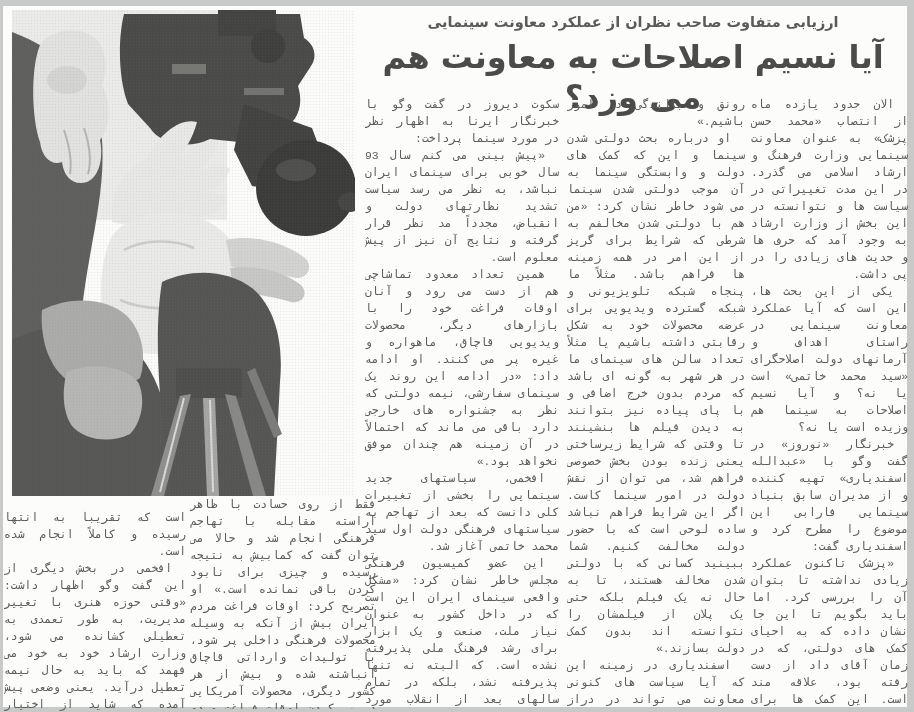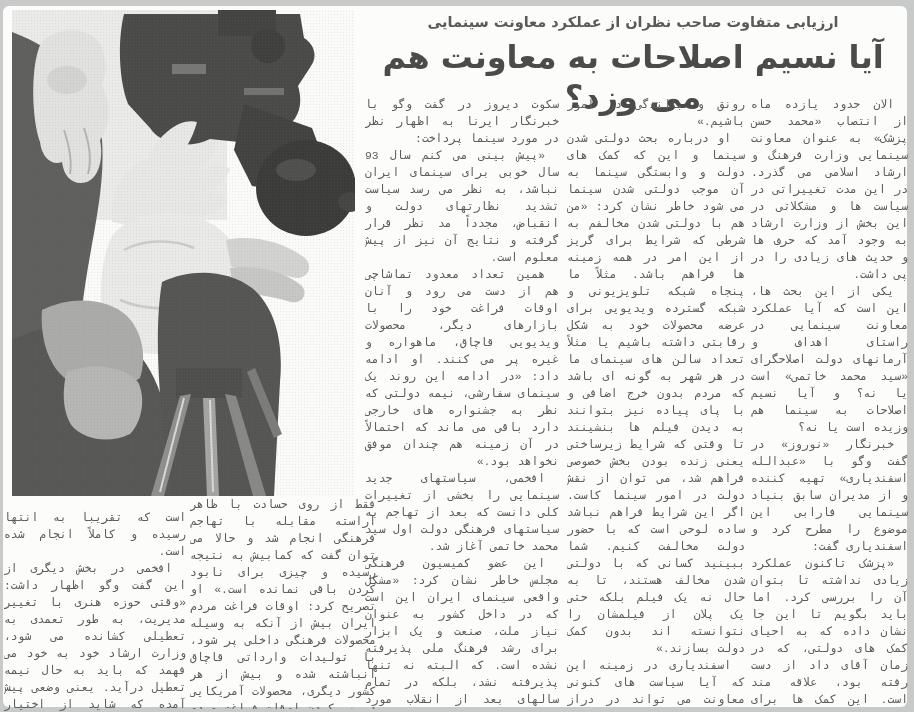--- a/index.html
+++ b/index.html
@@ -4,21 +4,20 @@
 <style>
   html,body{margin:0;padding:0;}
   body{
     width:914px;height:712px;overflow:hidden;position:relative;
     background:#c7cac8;
     font-family:"DejaVu Sans",sans-serif;
   }
   .page{
     position:absolute;left:3px;top:6px;width:904px;height:701px;
     background:#fcfcfb;
-    border-radius:6px;
   }
   
   .headline-block{
     position:absolute;left:357px;top:4px;width:546px;height:88px;
     direction:rtl;text-align:center;
   }
   .kicker{
     font-weight:bold;font-size:14.5px;color:#5a5b59;letter-spacing:0;
     margin:4px 0 7px 0;
   }
@@ -105,21 +104,21 @@
       <polygon points="213,384 224,386 254,486 241,486" fill="#888886"></polygon>
       <polygon points="235,362 243,358 270,424 262,428" fill="#7c7c7a"></polygon>
       <line x1="172" y1="388" x2="148" y2="482" stroke="#d9d9d7" stroke-width="2"></line>
       <line x1="198" y1="390" x2="201" y2="482" stroke="#d9d9d7" stroke-width="2"></line>
 
       <rect x="0" y="0" width="343" height="486" fill="url(#ht)" opacity="0.14"></rect>
     </svg>
   </figure>
 
   <div class="col col-d">
-      <p>الان حدود یازده ماه از انتصاب «محمد حسن پزشک» به عنوان معاونت سینمایی وزارت فرهنگ و ارشاد اسلامی می گذرد. در این مدت تغییراتی در سیاست ها و مشکلاتی در این بخش از وزارت ارشاد به وجود آمد که حرف ها و حدیث های زیادی را در پی داشت.</p>
+      <p>الان حدود یازده ماه از انتصاب «محمد حسن پزشک» به عنوان معاونت سینمایی وزارت فرهنگ و ارشاد اسلامی می گذرد. در این مدت تغییراتی در سیاست ها و نتوانسته در این بخش از وزارت ارشاد به وجود آمد که حرف ها و حدیث های زیادی را در پی داشت.</p>
       <p>یکی از این بحث ها، این است که آیا عملکرد معاونت سینمایی در راستای اهداف و آرمانهای دولت اصلاحگرای «سید محمد خاتمی» است یا نه؟ و آیا نسیم اصلاحات به سینما هم وزیده است یا نه؟</p>
       <p>خبرنگار «نوروز» در گفت وگو با «عبدالله اسفندیاری» تهیه کننده و از مدیران سابق بنیاد سینمایی فارابی این موضوع را مطرح کرد و اسفندیاری گفت:</p>
       <p>«پزشک تاکنون عملکرد زیادی نداشته تا بتوان آن را بررسی کرد. اما باید بگویم تا این جا نشان داده که به احیای کمک های دولتی، که در زمان آقای داد از دست رفته بود، علاقه مند است. این کمک ها برای زنده ماندن سینما لازم است و در بسیاری از جاهای دنیا هم وجود دارد. اصلاً اگر این حمایت ها نباشد سینما از بین می رود مثلاً در بسیاری از کشورهای جهان ۶۰ درصد از بازگشت سرمایه فیلم از طریق رایت ها تأمین می شود. که این رایت ها در جامعه ما در اختیار دولت قرار دارد. معضل اصلی سینمای ما زیر ساخت های سینما است و باید در رفع آن بکوشیم. البته در زمینه همسویی اهداف معاونت سینمایی و دولت آقای خاتمی باید بگویم مهم این است که منظورمان از اهداف چه چیز باشد اگر مقصود ما اصلاحات است، عملکرد و اصلاح امور باید به گونه ای باشد که شاهد</p>
     </div>
   <div class="col col-m cont">
       <p>رونق و بالندگی در امور باشیم.»</p>
       <p>او درباره بحث دولتی شدن سینما و این که کمک های دولت و وابستگی سینما به آن موجب دولتی شدن سینما می شود خاطر نشان کرد: «من هم با دولتی شدن مخالفم به شرطی که شرایط برای گریز از این امر در همه زمینه ها فراهم باشد. مثلاً ما پنجاه شبکه تلویزیونی و شبکه گسترده ویدیویی برای عرضه محصولات خود به شکل رقابتی داشته باشیم یا مثلاً تعداد سالن های سینمای ما در هر شهر به گونه ای باشد که مردم بدون خرج اضافی و با پای پیاده نیز بتوانند به دیدن فیلم ها بنشینند تا وقتی که شرایط زیرساختی یعنی زنده بودن بخش خصوصی فراهم شد، می توان از نقش دولت در امور سینما کاست. اگر این شرایط فراهم نباشد ساده لوحی است که با حضور دولت مخالفت کنیم. شما ببینید کسانی که با دولتی شدن مخالف هستند، تا به حال نه یک فیلم بلکه حتی یک پلان از فیلمشان را نتوانسته اند بدون کمک دولت بسازند.»</p>
       <p>اسفندیاری در زمینه این که آیا سیاست های کنونی معاونت می تواند در دراز مدت باعث رونق بخش خصوصی شود تصریح کرد: «عملکرد معاونت سینمایی باید کامل شود تا بتوان به طور دقیق درباره آن نظر داد. اما فکر می کنم اگر این عملکرد تکمیل شود در میان مدت یعنی ۱۰-۱۵ سال آینده ما به جایی برسیم که بخش خصوصی از کمک های دولتی تا حدودی بی نیاز شود.»</p>
       <p>اما کسانی هم هستند که با بررسی شرایط موجود در سینما و سیاست های معاونت سینمایی وضعیت سینما را چندان مساعد نمی بینند.</p>
     </div>

